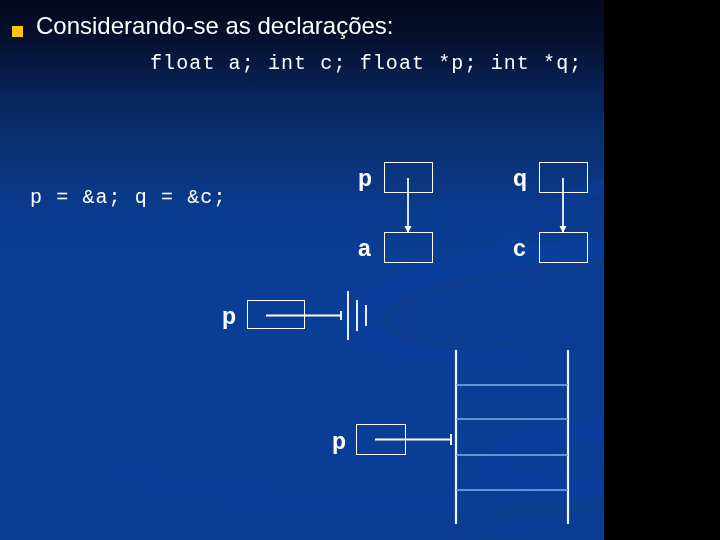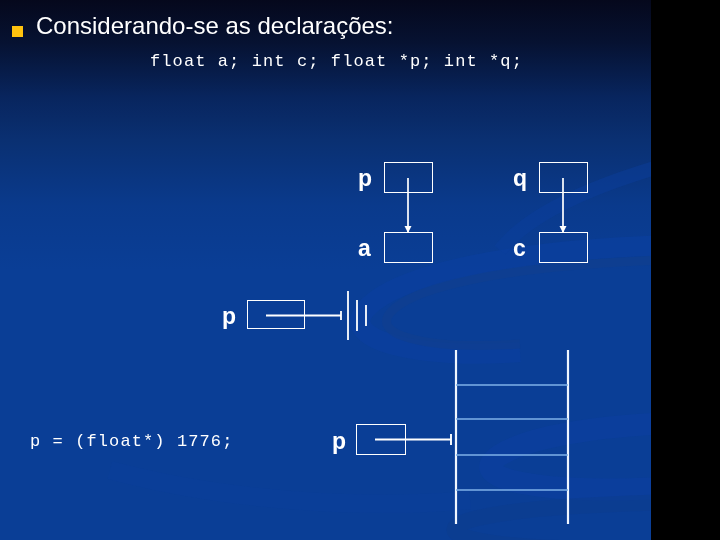--- a/index.html
+++ b/index.html
@@ -2,21 +2,21 @@
 <html><head>
 <meta charset="utf-8">
 <style>
   html, body {
     margin: 0;
     padding: 0;
     background: #000;
   }
   #slide {
     position: relative;
-    width: 651px;
+    width: 604px;
     height: 540px;
     overflow: hidden;
     font-family: "Liberation Sans", sans-serif;
     background:
       linear-gradient(to bottom,
         #05081c 0%,
         #061232 8%,
         #08255e 18%,
         #0a3072 26%,
         #0a3a8c 38%,
@@ -48,21 +48,21 @@
     top: 12px;
     font-size: 24px;
     color: #ffffff;
     letter-spacing: 0px;
   }
 
   
   .code {
     font-family: "Liberation Mono", "DejaVu Sans Mono", monospace;
     color: #ffffff;
-    font-size: 17px;
+    font-size: 20px;
     letter-spacing: 1.1px;
   }
   #decl-line { left: 150px; top: 52px; }
   #line1-code { left: 30px; top: 186px; }
   #line2-code { left: 30px; top: 306px; }
   #line3-code { left: 30px; top: 432px; }
 
   #subtitle {
     left: 36px;
     top: 117px;
@@ -116,20 +116,21 @@
       <path d="M 110 470 C 220 500 360 510 470 500" stroke="#0b3f9e" stroke-width="18" opacity="0.35"></path>
     </g>
   </svg>
 
   <div id="bullet-square"></div>
   <div class="txt" id="title-text">Considerando-se as declarações:</div>
 
   <div class="txt code" id="decl-line">float a; int c; float *p; int *q;</div>
 
 
+  <div class="txt code" id="line1-code">p = &amp;a; q = &amp;c;</div>
 
   <div class="varlabel" style="left:358px; top:167px;">p</div>
   <div class="cell" id="box-p1" style="left:384px; top:162px; width:49px; height:31px;"></div>
   <div class="varlabel" style="left:358px; top:237px;">a</div>
   <div class="cell" id="box-a" style="left:384px; top:232px; width:49px; height:31px;"></div>
 
   <div class="varlabel" style="left:513px; top:167px;">q</div>
   <div class="cell" id="box-q" style="left:539px; top:162px; width:49px; height:31px;"></div>
   <div class="varlabel" style="left:513px; top:237px;">c</div>
   <div class="cell" id="box-c" style="left:539px; top:232px; width:49px; height:31px;"></div>
@@ -153,21 +154,20 @@
       <path d="M 266 315.5 L 341 315.5"></path>
 
       <path d="M 341 311 L 341 320"></path>
 
       <path d="M 348 291 L 348 340"></path>
       <path d="M 357 300 L 357 331"></path>
       <path d="M 366 305 L 366 326"></path>
     </g>
   </svg>
 
-  <div class="txt code" id="line3-code">p = (float*) 1776;</div>
 
   <div class="varlabel" style="left:332px; top:430px;">p</div>
   <div class="cell" id="box-p3" style="left:356px; top:424px; width:50px; height:31px;"></div>
 
   <svg style="position:absolute; left:0; top:0; width:720px; height:540px; pointer-events:none;" viewBox="0 0 720 540">
     <g fill="none" stroke-linecap="butt">
 
       <path d="M 456 350 L 456 524" stroke="#f0f6ff" stroke-width="2.2"></path>
       <path d="M 568 350 L 568 524" stroke="#f0f6ff" stroke-width="2.2"></path>
 

